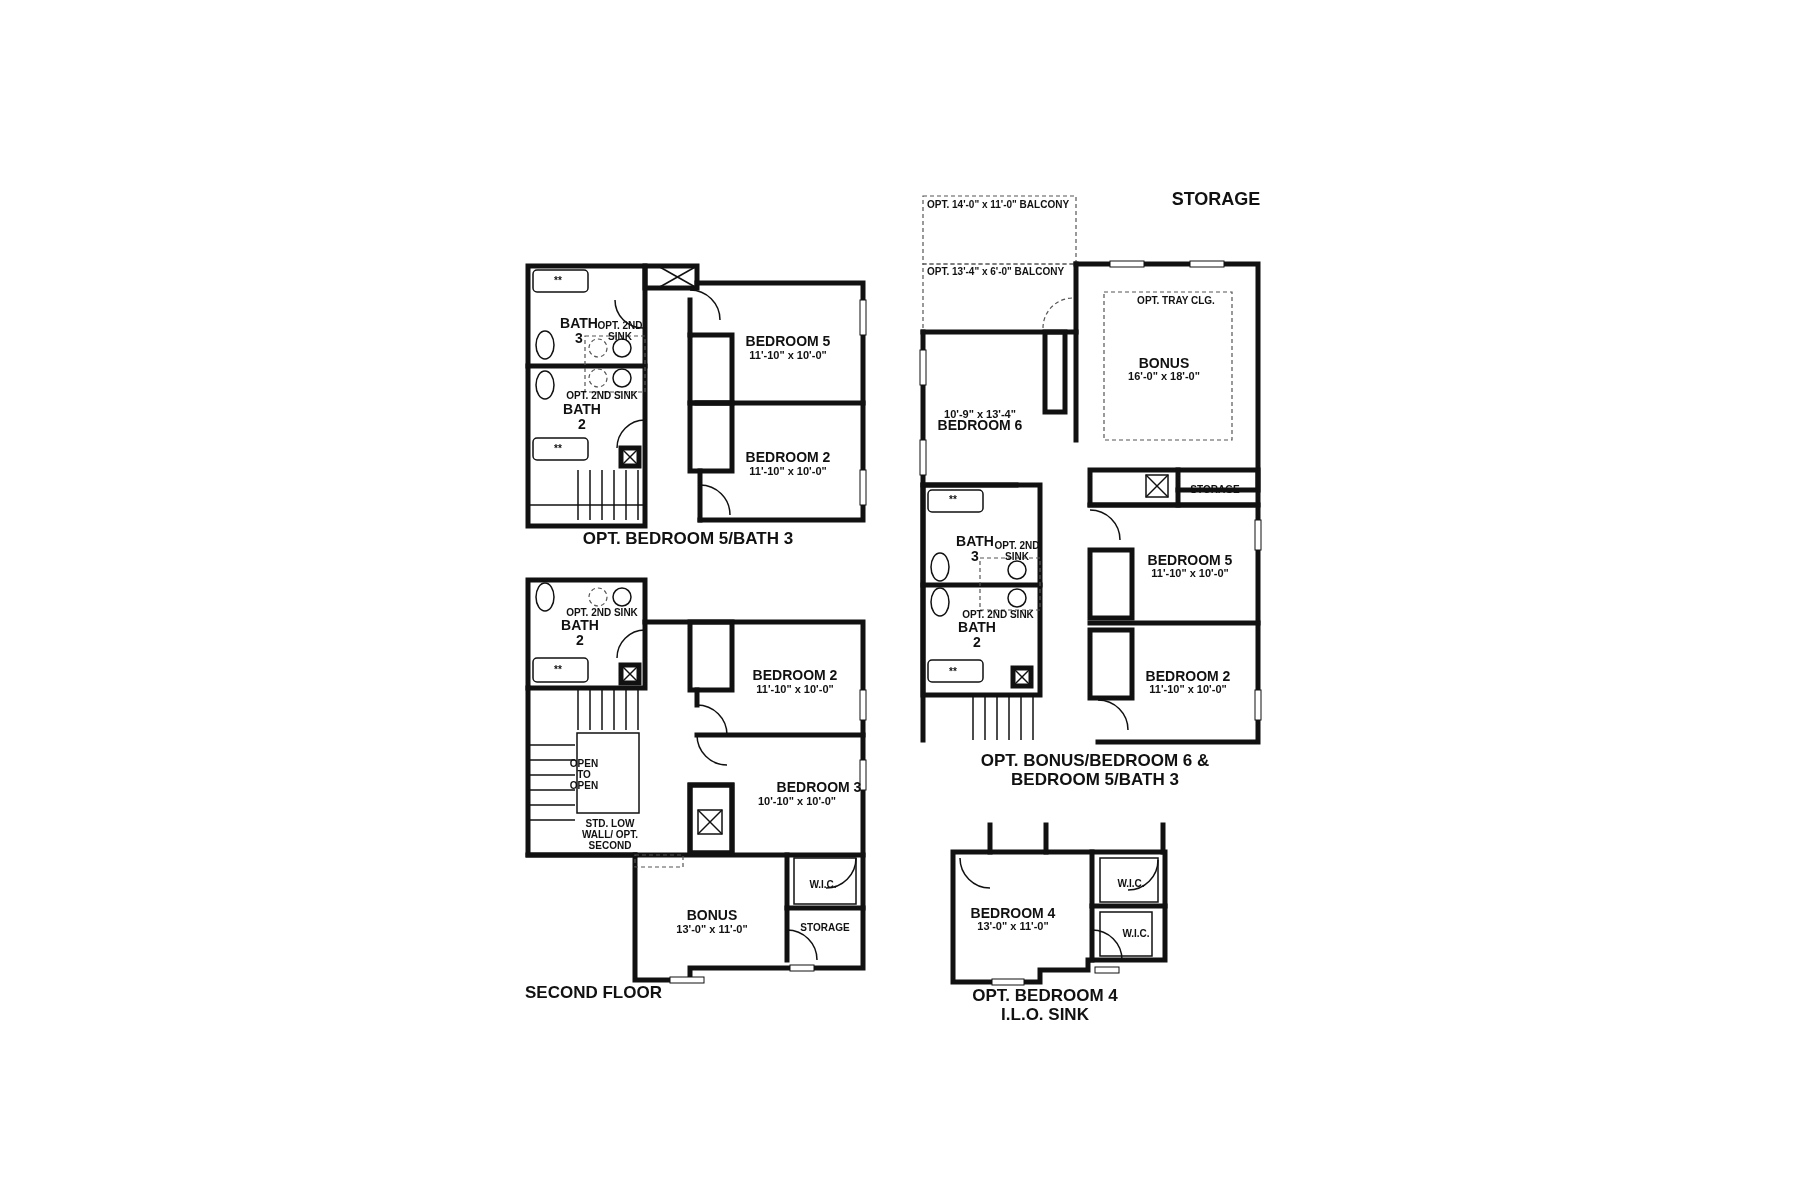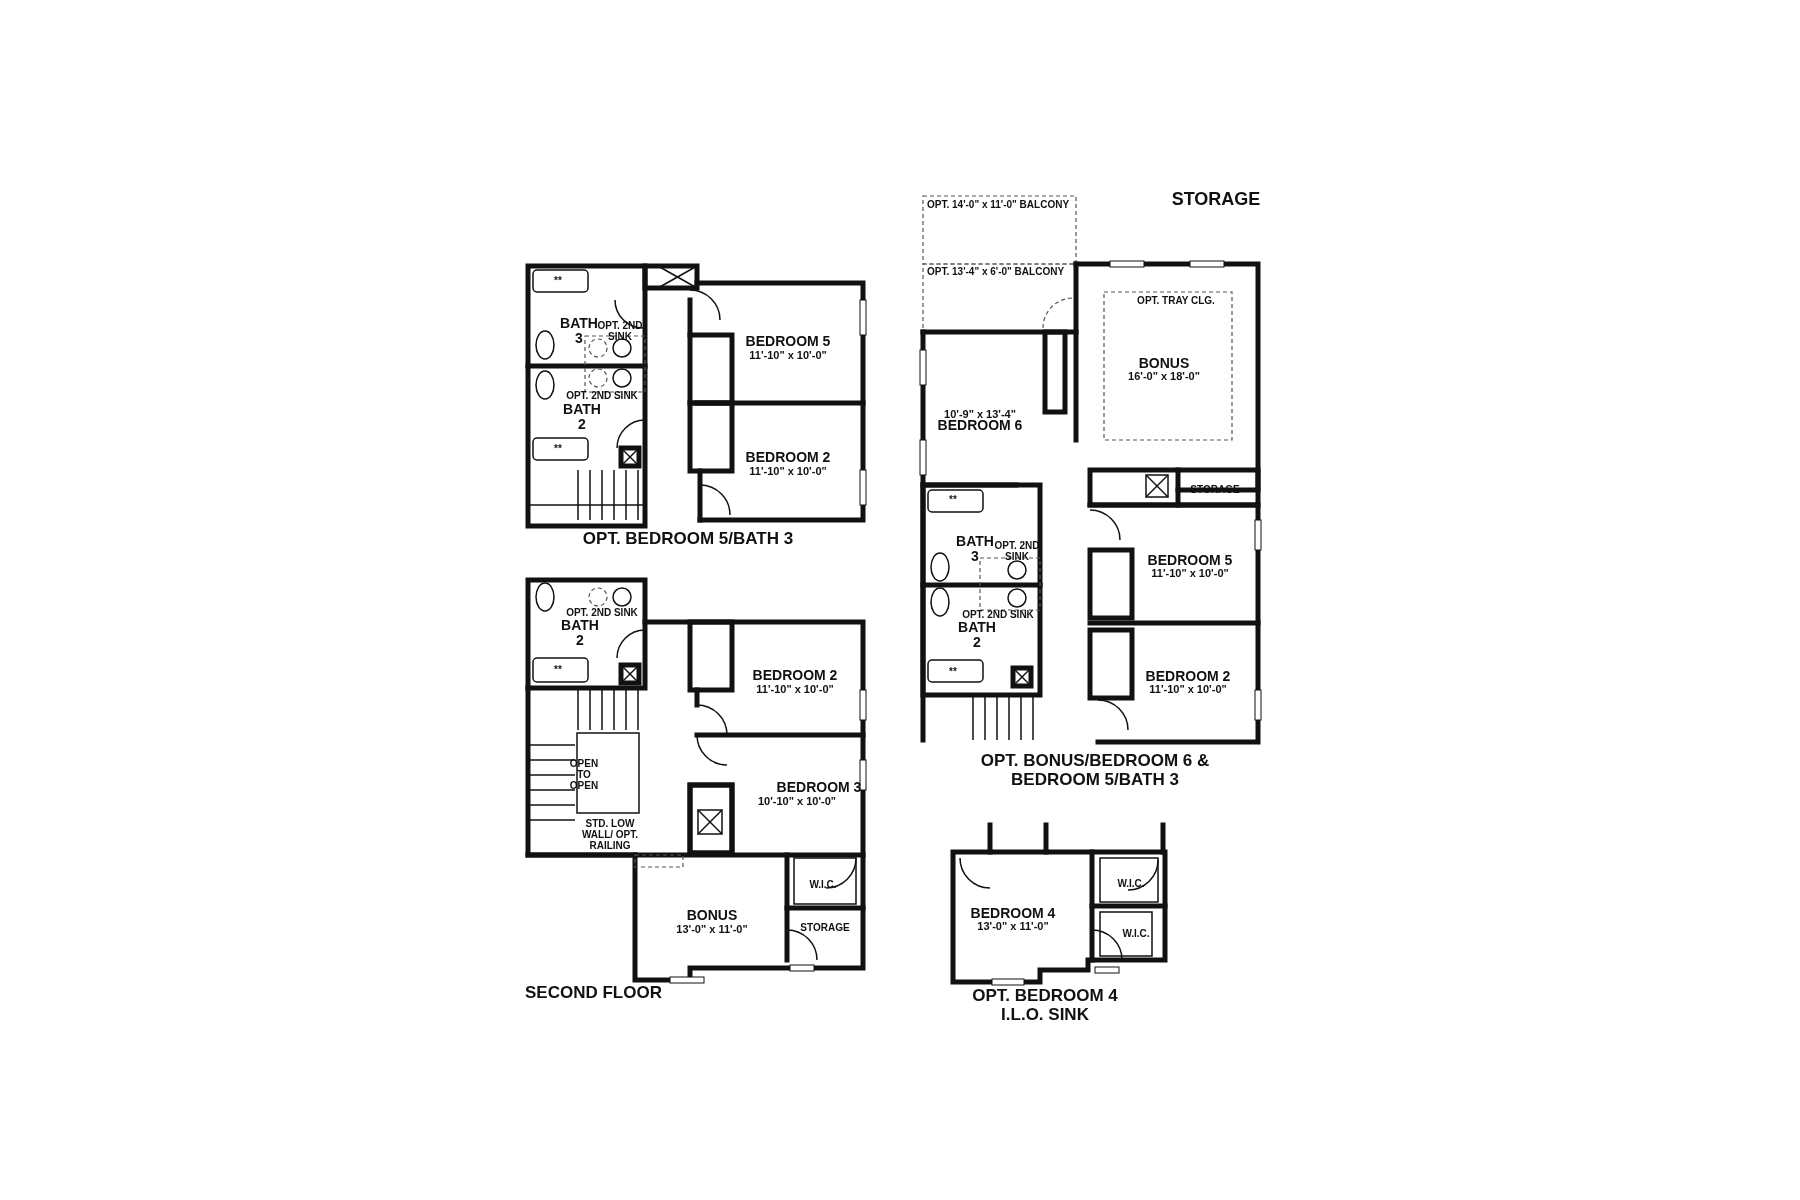--- a/index.html
+++ b/index.html
@@ -220,21 +220,21 @@
 <div class="lbl title" style="left:688px; top:530px;">OPT. BEDROOM 5/BATH 3</div>
 
 <div class="lbl small" style="left:602px; top:607px;">OPT. 2ND SINK</div>
 <div class="lbl room" style="left:580px; top:618px;"><span>BATH</span><br><span>2</span></div>
 <div class="lbl small" style="left:558px; top:664px;">**</div>
 <div class="lbl room" style="left:795px; top:668px;">BEDROOM 2</div>
 <div class="lbl dim" style="left:795px; top:683px;">11'-10" x 10'-0"</div>
 <div class="lbl room" style="left:797px; top:780px;padding-left:44px;">BEDROOM 3</div>
 <div class="lbl dim" style="left:797px; top:795px;">10'-10" x 10'-0"</div>
 <div class="lbl small" style="left:584px; top:758px;"><span>OPEN</span><br><span>TO</span><br><span>OPEN</span></div>
-<div class="lbl small" style="left:610px; top:818px;text-align:center;"><span>STD. LOW</span><br><span>WALL/ OPT.</span><br><span>RAILING</span></div>
+<div class="lbl small" style="left:610px; top:818px;text-align:center;"><span>STD. LOW</span><br><span>WALL/ OPT.</span><br><span>SECOND</span></div>
 <div class="lbl room" style="left:712px; top:908px;">BONUS</div>
 <div class="lbl dim" style="left:712px; top:923px;">13'-0" x 11'-0"</div>
 <div class="lbl small" style="left:823px; top:879px;">W.I.C.</div>
 <div class="lbl small" style="left:825px; top:922px;">STORAGE</div>
 <div class="lbl title left" style="left:525px; top:984px;">SECOND FLOOR</div>
 
 <div class="lbl small left" style="left:927px; top:199px;">OPT. 14'-0" x 11'-0" BALCONY</div>
 <div class="lbl small left" style="left:927px; top:266px;">OPT. 13'-4" x 6'-0" BALCONY</div>
 <div class="lbl small" style="left:1176px; top:295px;">OPT. TRAY CLG.</div>
 <div class="lbl room" style="left:1164px; top:356px;">BONUS</div>

